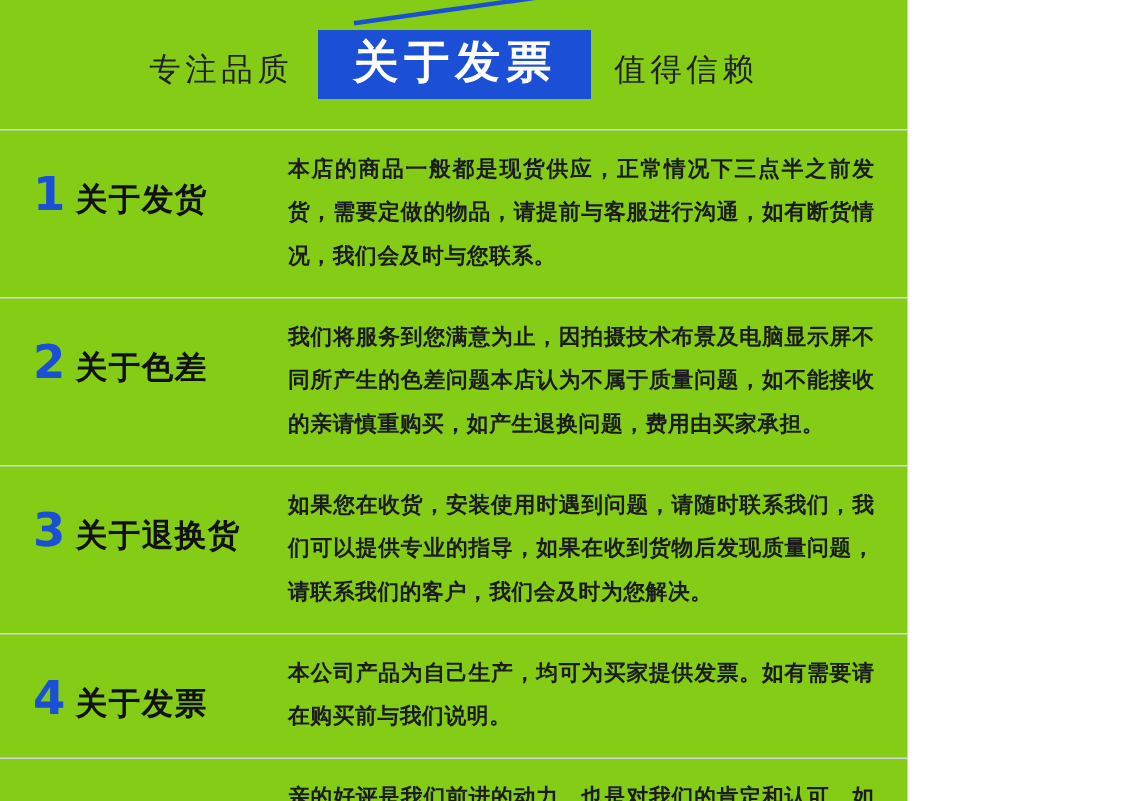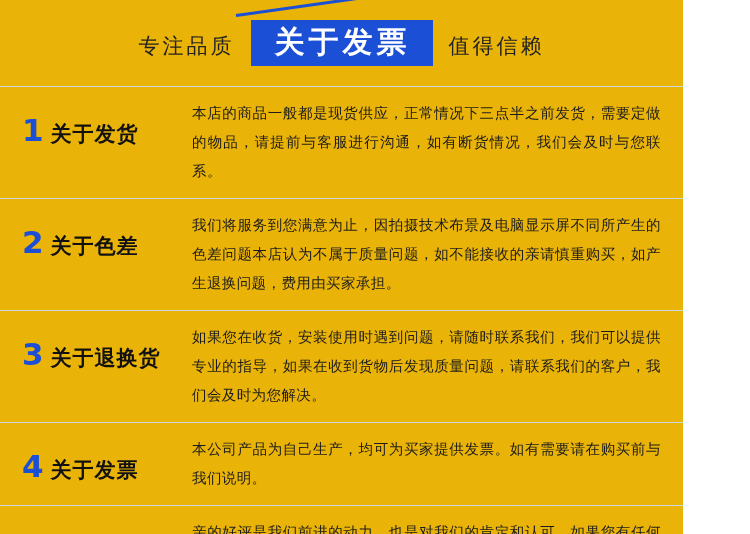--- a/index.html
+++ b/index.html
@@ -9,23 +9,23 @@
   }
   body {
     width: 750px;
     height: 534px;
     font-family: "Liberation Sans", sans-serif;
     color: #1a1a1a;
     overflow: hidden;
   }
   .page {
     position: relative;
-    width: 683px;
+    width: 605px;
     height: 534px;
-    background: #eab308;
+    background: #84cc16;
     box-sizing: border-box;
   }
 
   
   .header {
     position: relative;
     height: 86px;
     display: flex;
     align-items: center;
     justify-content: center;
@@ -102,20 +102,21 @@
   .row-body {
     flex: 1 1 auto;
     font-size: 14.5px;
     line-height: 2.0;
     color: #1c1c1c;
     text-align: justify;
     text-justify: inter-ideograph;
     font-family: "DejaVu Sans", "Liberation Sans", sans-serif;
     padding-right: 6px;
     letter-spacing: 0.4px;
+    font-weight: bold;
   }
 
   .row-r1 { min-height: 88px; }
   .row-r2 { min-height: 88px; }
   .row-r3 { min-height: 88px; }
   .row-r4 { min-height: 62px; }
   .row-r5 { min-height: 92px; border-bottom: 1px solid #cfd6e4; }
 </style>
 </head>
 <body>

